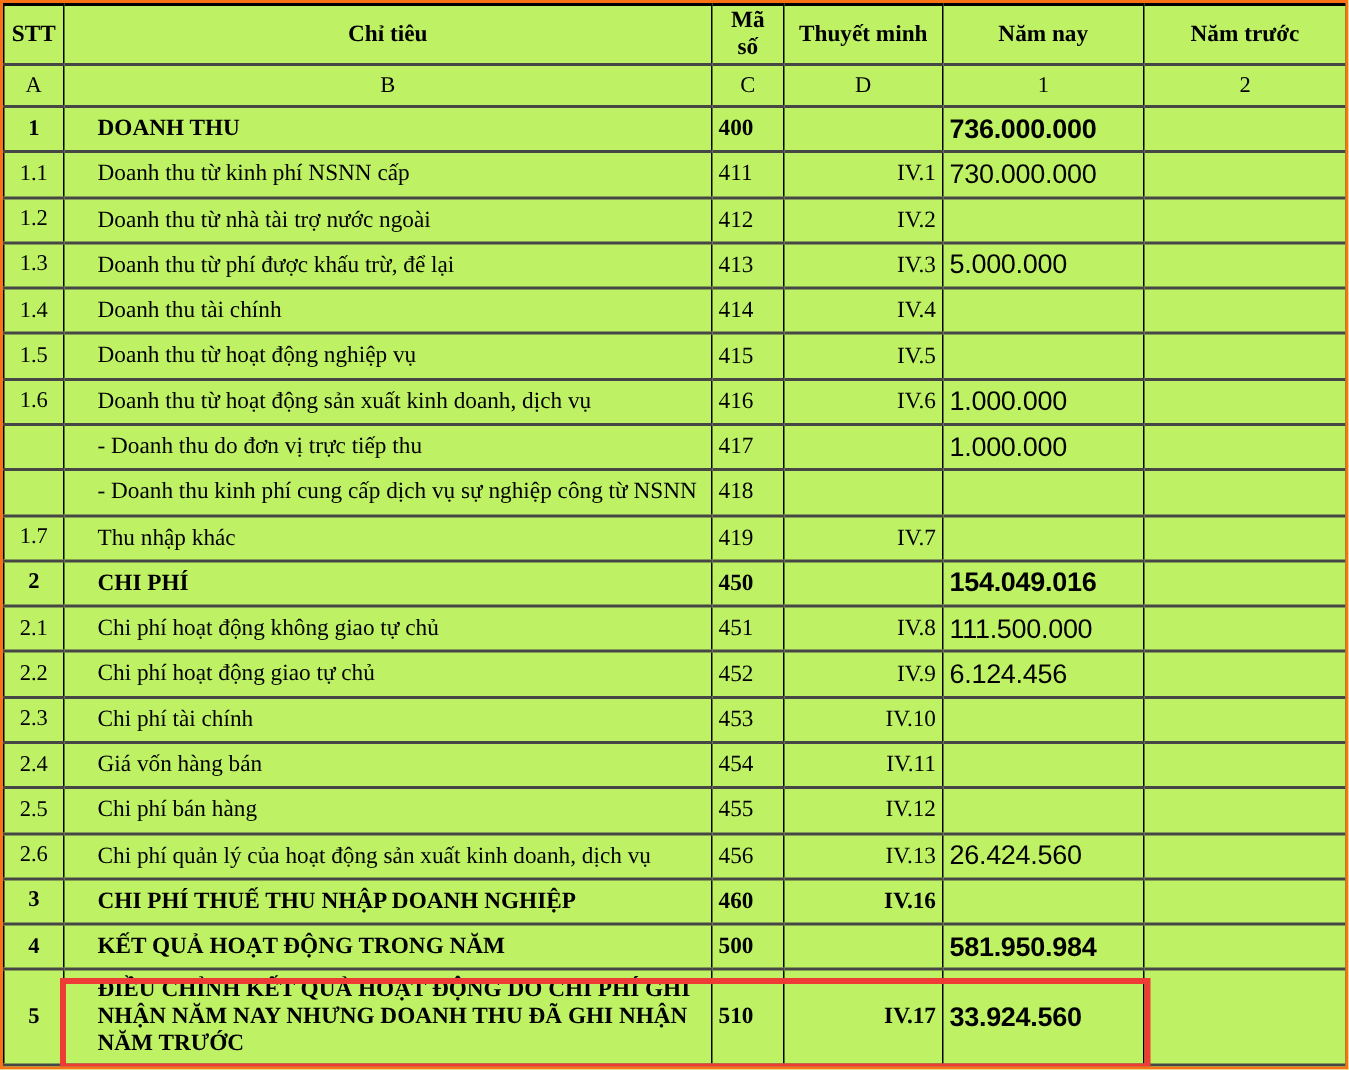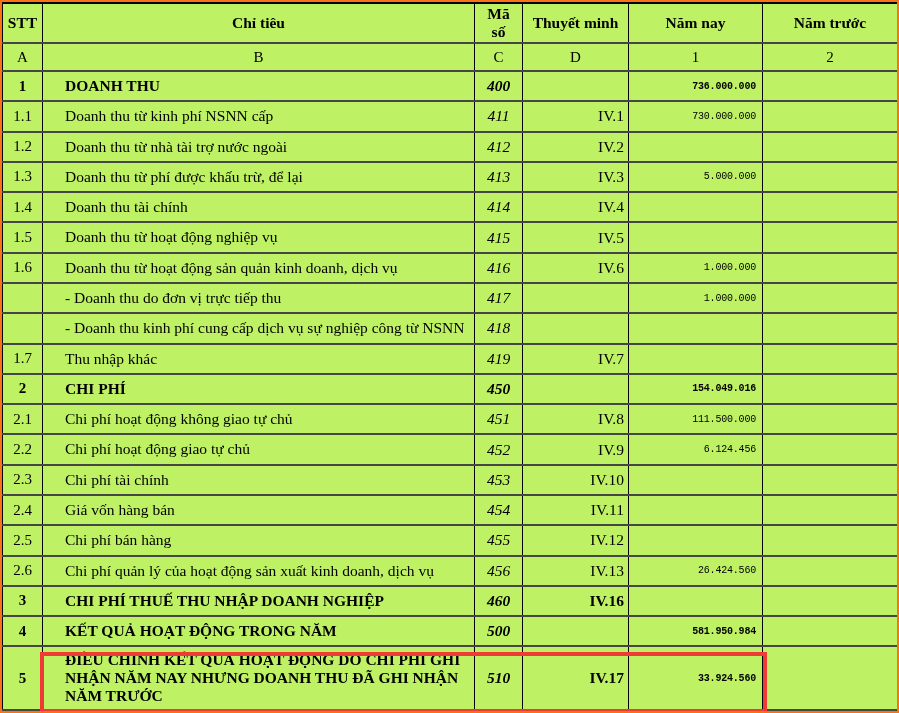--- a/index.html
+++ b/index.html
@@ -39,27 +39,27 @@
   thead tr.sub th {
     height: 24px;
     font-size: 15px;
     font-weight: normal;
     text-align: center;
   }
   tbody tr { height: 28px; }
   tbody tr.tall { height: 57px; }
   td.c-stt  { text-align: center; font-size: 15px; }
   td.c-label{ text-align: left; font-size: 15.5px; padding-left: 22px; padding-right: 6px; line-height: 1.18; }
-  td.c-code { text-align: center; font-size: 15.5px; font-style: italic; }
+  td.c-code { font-size: 15.5px; }
   td.c-note { text-align: right; font-size: 15.5px; padding-left: 5px; }
   td.c-cur, td.c-prev {
-    text-align: right;
+    text-align: left;
     padding-right: 6px;
-    font-family: Liberation Mono, monospace;
-    font-size: 10px;
+    font-family: Liberation Sans, sans-serif;
+    font-size: 18px;
     letter-spacing: -0.2px;
   }
   tr.bold td { font-weight: bold; }
   tr.bold td.c-label { text-transform: none; }
   .highlight-box {
     position: absolute;
     left: 38px;
     top: 650px;
     width: 727px;
     height: 61px;
@@ -143,21 +143,21 @@
         <tr>
           <td class="c-stt">1.5</td>
           <td class="c-label">Doanh thu từ hoạt động nghiệp vụ</td>
           <td class="c-code">415</td>
           <td class="c-note">IV.5</td>
           <td class="c-cur"></td>
           <td class="c-prev"></td>
         </tr>
         <tr>
           <td class="c-stt">1.6</td>
-          <td class="c-label">Doanh thu từ hoạt động sản quản kinh doanh, dịch vụ</td>
+          <td class="c-label">Doanh thu từ hoạt động sản xuất kinh doanh, dịch vụ</td>
           <td class="c-code">416</td>
           <td class="c-note">IV.6</td>
           <td class="c-cur">1.000.000</td>
           <td class="c-prev"></td>
         </tr>
         <tr>
           <td class="c-stt"></td>
           <td class="c-label">- Doanh thu do đơn vị trực tiếp thu</td>
           <td class="c-code">417</td>
           <td class="c-note"></td>

